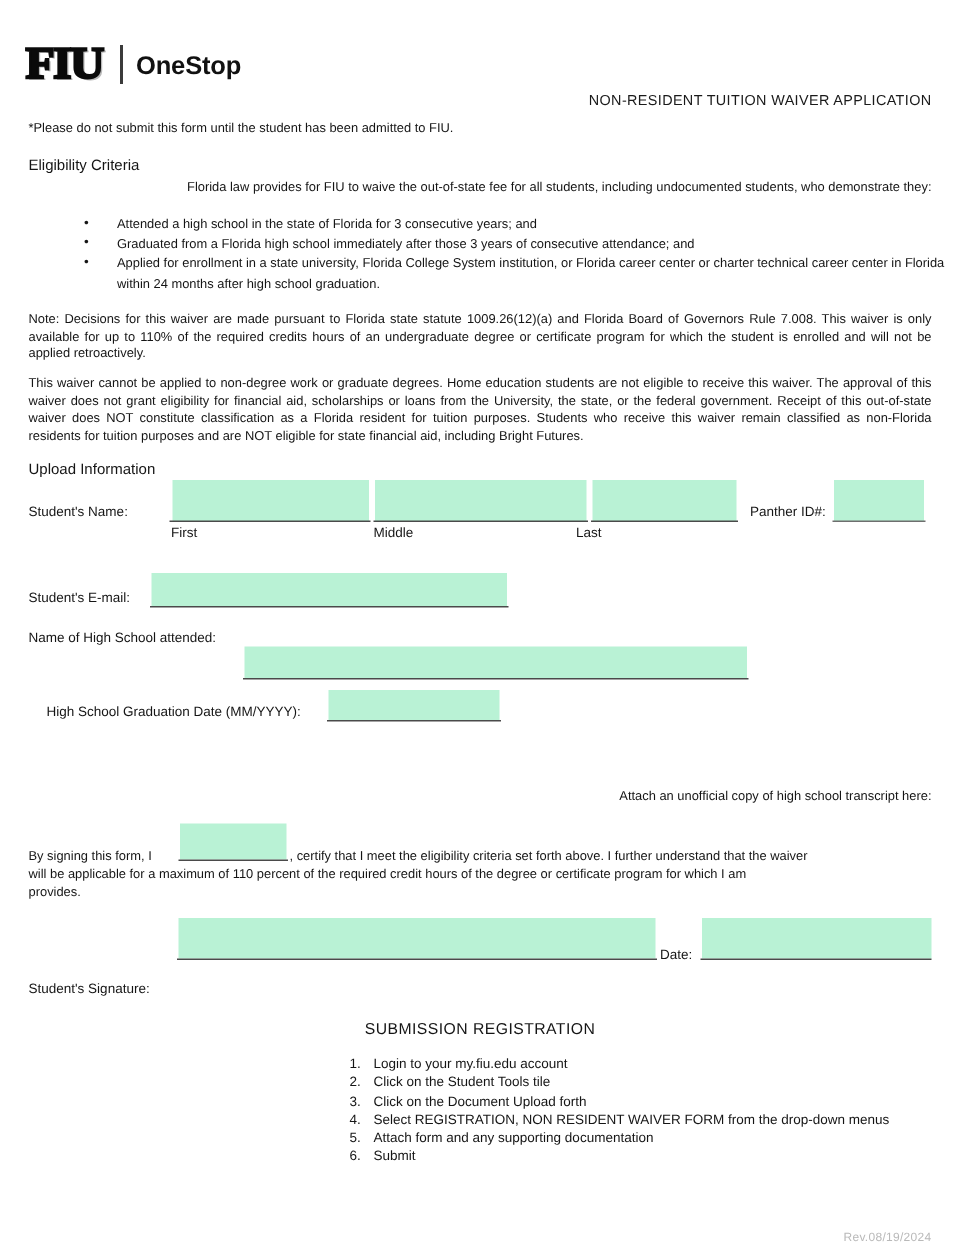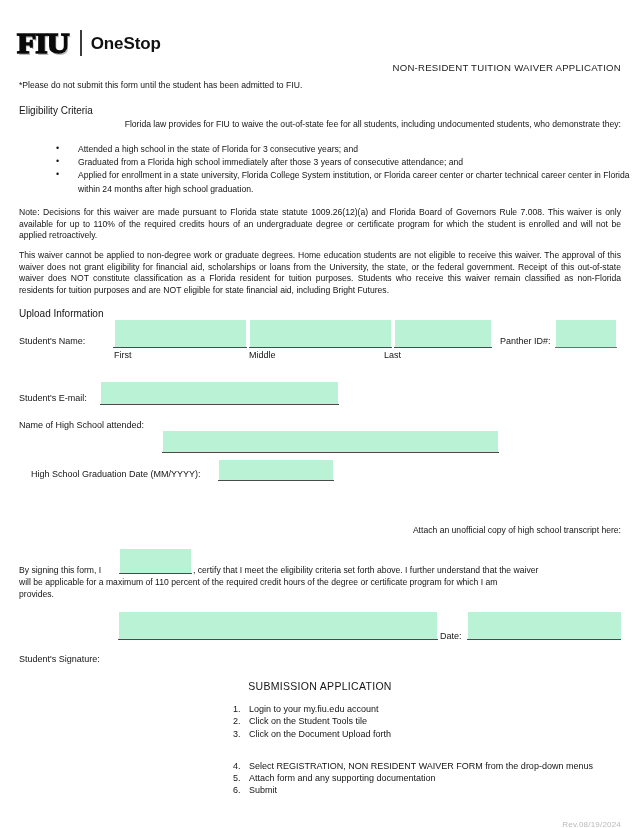--- a/index.html
+++ b/index.html
@@ -260,26 +260,26 @@
     <div class="field-row" style="top:654px; left:0;">Student's Signature:</div>
     <div class="fill" style="left:100px; top:612px; width:318px; height:27px;"></div>
     <div class="rule" style="left:99px; top:639px; width:320px;"></div>
 
     <div class="field-row" style="top:599px; left:421px;margin-top:32px;">Date:</div>
     <div class="fill" style="left:449px; top:612px; width:153px; height:27px;"></div>
     <div class="rule" style="left:448px; top:639px; width:154px;"></div>
 
   </div>
 
-  <div class="subm-title" style="top:680px;">SUBMISSION APPLICATION</div>
+  <div class="subm-title" style="top:680px;">SUBMISSION REGISTRATION</div>
 
   <ol class="steps" style="top:703px; left:225px; width:380px;">
     <li>Login to your my.fiu.edu account</li>
     <li>Click on the Student Tools tile</li>
     <li>Click on the Document Upload forth</li>
-    <li style="width:355px;margin-top:20px;">Select REGISTRATION, NON RESIDENT WAIVER FORM from the drop-down menus</li>
+    <li style="width:355px;">Select REGISTRATION, NON RESIDENT WAIVER FORM from the drop-down menus</li>
     <li>Attach form and any supporting documentation</li>
     <li>Submit</li>
   </ol>
 
   <div class="revision" style="top:820px;">Rev.08/19/2024</div>
 
 </div>
 
 </body></html>

